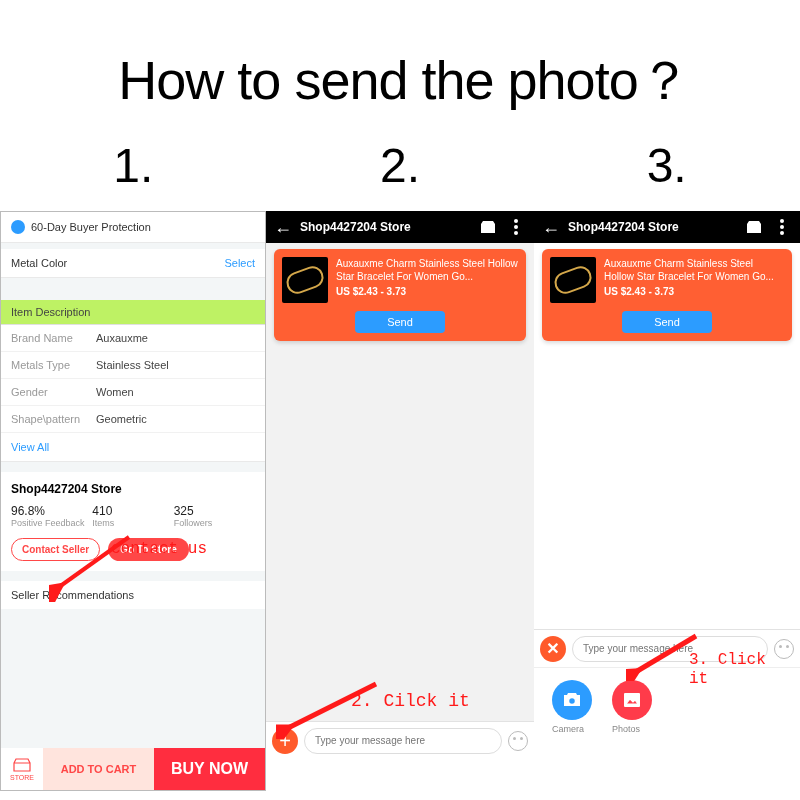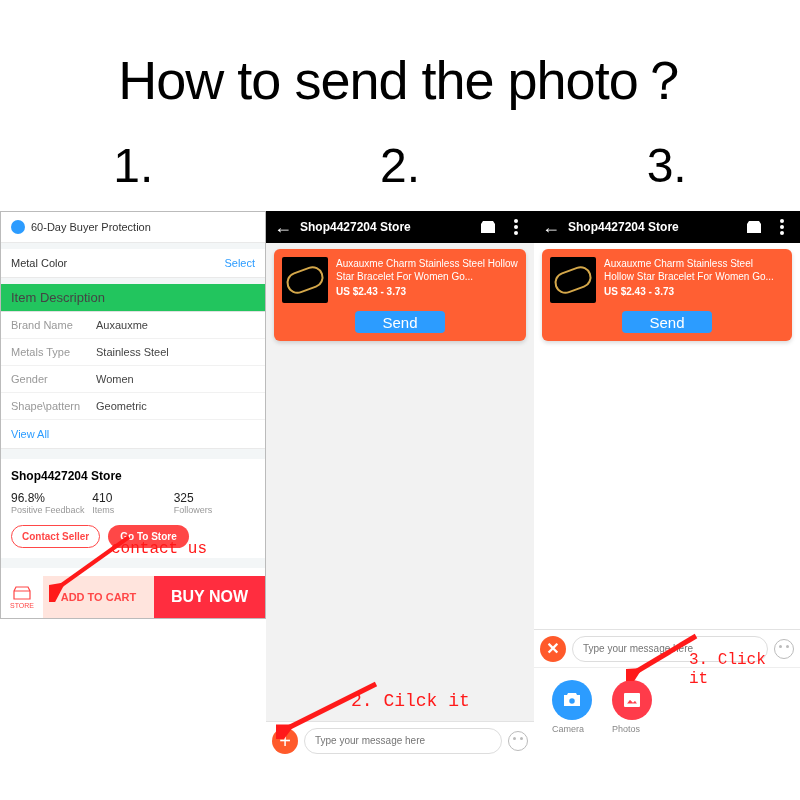--- a/index.html
+++ b/index.html
@@ -22,21 +22,21 @@
   .title .qm { letter-spacing: -10px; }
   .steprow {
     display: flex;
     margin-top: 20px;
     font-size: 48px;
     font-weight: 400;
   }
   .steprow > div { flex: 1; text-align: center; }
   .cols { display: flex; margin-top: 18px; }
   
-  .col1 { width: 266px; height: 408px; border: 1px solid #bbb; background: #f3f6f7; font-size: 11px; position: relative; overflow: hidden; }
+  .col1 { width: 266px; height: 580px; border: 1px solid #bbb; background: #f3f6f7; font-size: 11px; position: relative; overflow: hidden; }
   .col2 { width: 268px; height: 548px; background: #f2f2f2; font-size: 11px; position: relative; overflow: hidden; }
   .col3 { width: 266px; height: 548px; background: #fff; font-size: 11px; position: relative; overflow: hidden; }
 
   
   .appbar {
     background: #000; color: #fff; height: 32px; display: flex; align-items: center;
     gap: 8px; padding: 0 8px;
   }
   .appbar .back { font-size: 18px; }
   .appbar .ttl { font-weight: 600; font-size: 12px; flex: 1; }
@@ -56,21 +56,21 @@
     position:relative; overflow:hidden;
   }
   .thumb::after{
     content:""; position:absolute; width:34px; height:18px;
     border:2px solid #d4a74a; border-radius:12px; transform:rotate(-20deg);
   }
   .pinfo { font-size: 10px; line-height: 1.3; flex:1; }
   .pinfo .price { font-weight: 600; margin-top: 2px; }
   .sendbtn {
     background: #2c9cff; color:#fff; border:none; border-radius: 4px;
-    width: 90px; height: 22px; font-size: 15px; display:block;
+    width: 90px; height: 22px; font-size: 11px; display:block;
     margin: 8px auto 0 auto;
   }
 
   
   .chatbar {
     position:absolute; bottom:0; left:0; right:0; height:38px;
     background:#fff; border-top:1px solid #e2e2e2;
     display:flex; align-items:center; gap:6px; padding:0 6px;
   }
   .chatbar.raised { bottom: 92px; }
@@ -111,21 +111,21 @@
   
   .arrow-red { position:absolute; pointer-events:none; }
   .anno-red { position:absolute; color:#ff1a1a; font-family: "Courier New", monospace; font-size:16px; line-height:1.2; }
 
   
   .c1-row { background:#fff; border-bottom:1px solid #e9e9e9; padding:8px 10px; display:flex; justify-content:space-between; align-items:center;}
   .c1-prot { font-size:11px; color:#333; padding:8px 10px; background:#fff; border-bottom:1px solid #e9e9e9; display:flex; align-items:center; gap:6px;}
   .c1-prot .shield{width:14px;height:14px;border-radius:50%;background:#2c9cff;display:inline-block;}
   .c1-sel .lbl{color:#333;}
   .c1-sel .sel{color:#2c9cff; font-weight:500;}
-  .c1-hdr { background:#22c55e; padding:6px 10px; font-size:13px; color:#444; border-bottom:1px solid #e0e0e0;}
+  .c1-hdr { background:#bef264; padding:6px 10px; font-size:11px; color:#444; border-bottom:1px solid #e0e0e0;margin-top:16px;}
   .spec { background:#fff; padding:7px 10px; border-bottom:1px solid #f1f1f1; display:flex;}
   .spec .k{width:85px; color:#999;}
   .spec .v{color:#444;}
   .viewall{color:#2c9cff; padding:8px 10px; background:#fff; border-bottom:1px solid #e9e9e9; font-size:11px;}
   .gap{height:10px; background:#f3f6f7;}
   .store{background:#fff; padding:10px;}
   .store .name{font-weight:700; font-size:12px; margin-bottom:8px;}
   .metrics{display:flex;}
   .metric{flex:1;}
   .metric .val{font-size:12px; color:#222;}

